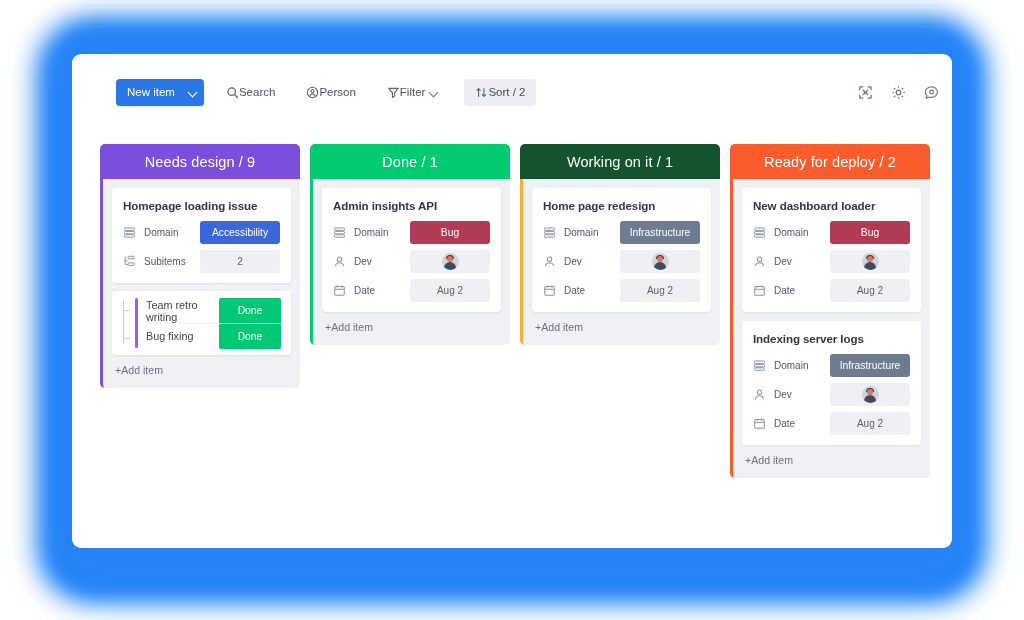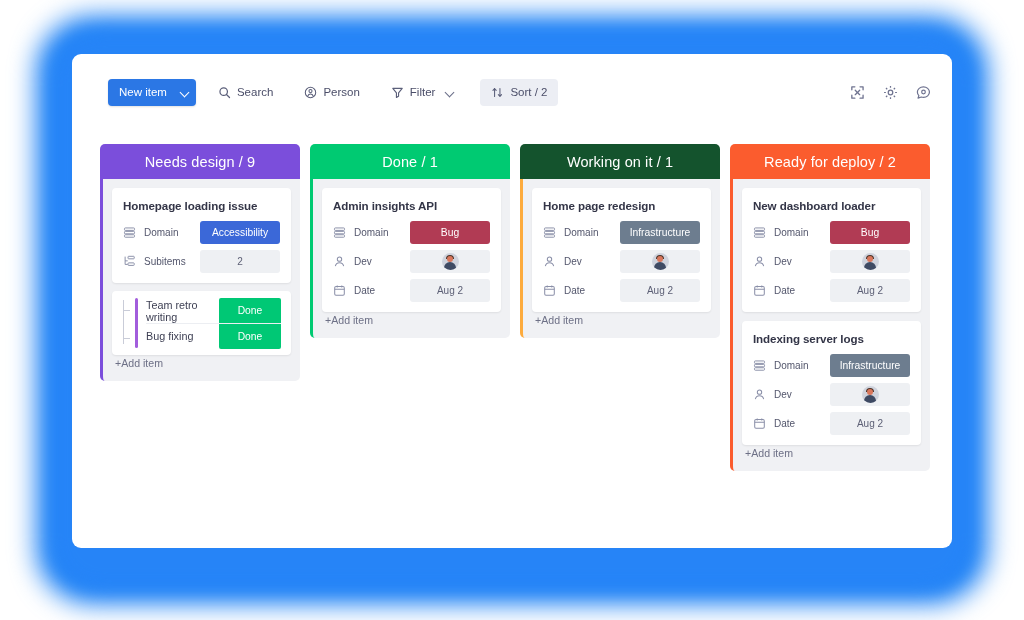--- a/index.html
+++ b/index.html
@@ -36,21 +36,21 @@
     left: 72px; top: 54px;
     width: 880px; height: 494px;
     background: #ffffff;
     border-radius: 9px;
     overflow: hidden;
   }
 
   
   .toolbar {
     position: absolute;
-    left: 8px; top: 0;
+    left: 16px; top: 0;
     width: 880px; height: 76px;
     display: flex;
     align-items: center;
     padding: 0 28px;
   }
   .tb-left { display: flex; align-items: center; gap: 0; }
   .tb-right { margin-left: auto; display: flex; align-items: center; gap: 16px; }
 
   .new-item-btn {
     display: flex; align-items: center;
@@ -74,21 +74,20 @@
     content: "";
     position: absolute; left: 0; top: 0;
     width: 6px; height: 6px;
     border-right: 1.4px solid currentColor;
     border-bottom: 1.4px solid currentColor;
     transform: rotate(45deg);
   }
 
   .tb-btn {
     display: flex; align-items: center;
-    gap: 6px;
     height: 27px;
     padding: 0 9px;
     margin-left: 13px;
     color: #4b4e69;
     font-size: 11.5px;
     border-radius: 4px;
     cursor: pointer;
     white-space: nowrap;
   }
   .tb-btn.sorted { background: #eceef4; margin-left: 18px; padding: 0 11px; }
@@ -252,21 +251,21 @@
     color: #ffffff;
     font-size: 10.3px;
     background: #00c875;
   }
   .sub-rows .sub-row:first-child .sub-status { border-radius: 2px 2px 0 0; }
   .sub-rows .sub-row:last-child  .sub-status { border-radius: 0 0 2px 2px; }
 
   .add-item {
     font-size: 10.6px;
     color: #6d7086;
-    padding: 2px 3px 1px 3px;
+    padding: 9px 3px 1px 3px;
     cursor: pointer;
   }
 </style>
 </head>
 <body>
 
 <div class="stage">
   <div class="glow"></div>
   <div class="glow-inner"></div>
 

